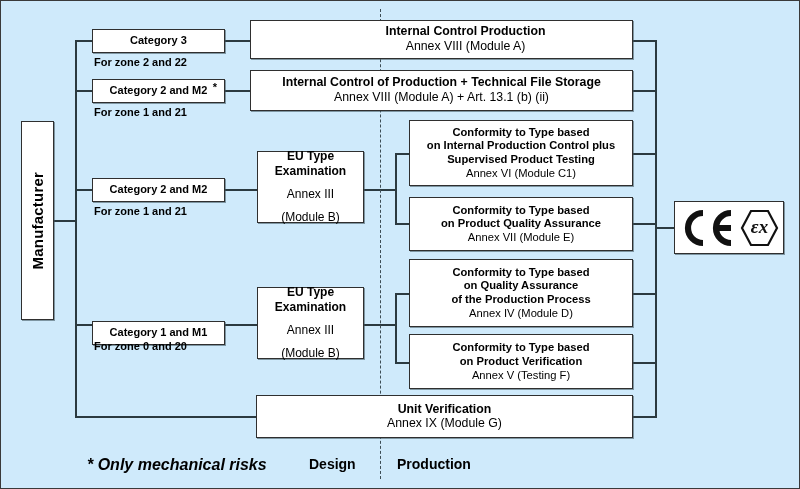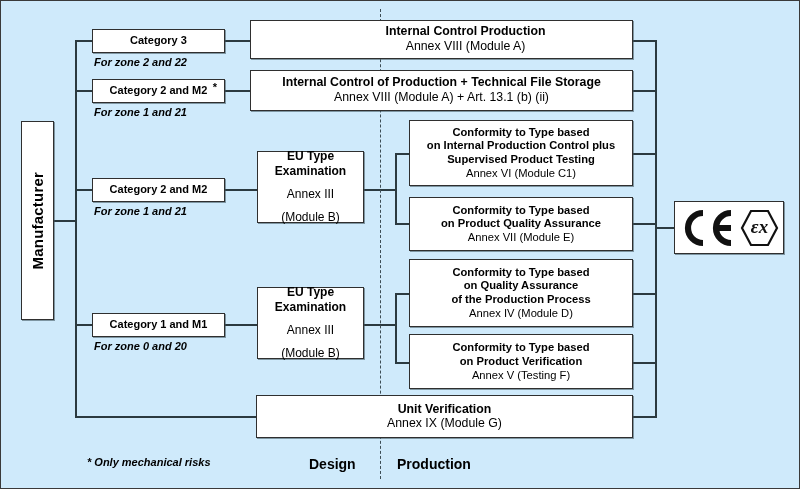--- a/index.html
+++ b/index.html
@@ -47,21 +47,20 @@
     font-size: 15px;
     letter-spacing: 0.2px;
   }
 
   
   .catbox { left: 91px; width: 133px; height: 24px; }
   .catbox .ln1 { font-size: 11px; }
   .catlabel {
     position: absolute;
     left: 93px;
-    font-style: italic;
     font-weight: bold;
     font-size: 11px;
     color: #000;
     z-index: 3;
     white-space: nowrap;
   }
   .asterisk {
     position: absolute;
     right: 7px;
     top: 1px;
@@ -112,21 +111,21 @@
     font-weight: bold;
     font-size: 14px;
     z-index: 3;
     white-space: nowrap;
   }
   #footnote {
     position: absolute;
     left: 86px; top: 455px;
     font-style: italic;
     font-weight: bold;
-    font-size: 11px;
+    font-size: 16px;
     z-index: 3;
     white-space: nowrap;
   }
 </style>
 </head>
 <body>
 
 <div id="canvas">
 
   <div class="line h" style="left:53px; top:219px; width:22px;"></div>
@@ -184,21 +183,21 @@
     <span class="ln1">Category 2 and  M2</span>
     <span class="asterisk">*</span>
   </div>
   <div class="catlabel" style="top:105px;">For zone 1 and 21</div>
 
   <div class="box catbox" style="top:177px;">
     <span class="ln1">Category 2 and  M2</span>
   </div>
   <div class="catlabel" style="top:204px;">For zone 1 and 21</div>
 
-  <div class="box catbox" style="top:312px;">
+  <div class="box catbox" style="top:320px;">
     <span class="ln1">Category 1 and  M1</span>
   </div>
   <div class="catlabel" style="top:339px;">For zone 0 and 20</div>
 
   <div class="box eubox" style="top:150px; height:72px;">
     <span class="ln1">EU Type</span>
     <span class="ln1">Examination</span>
     <span class="ln2">Annex  III</span>
     <span class="ln2">(Module B)</span>
   </div>

